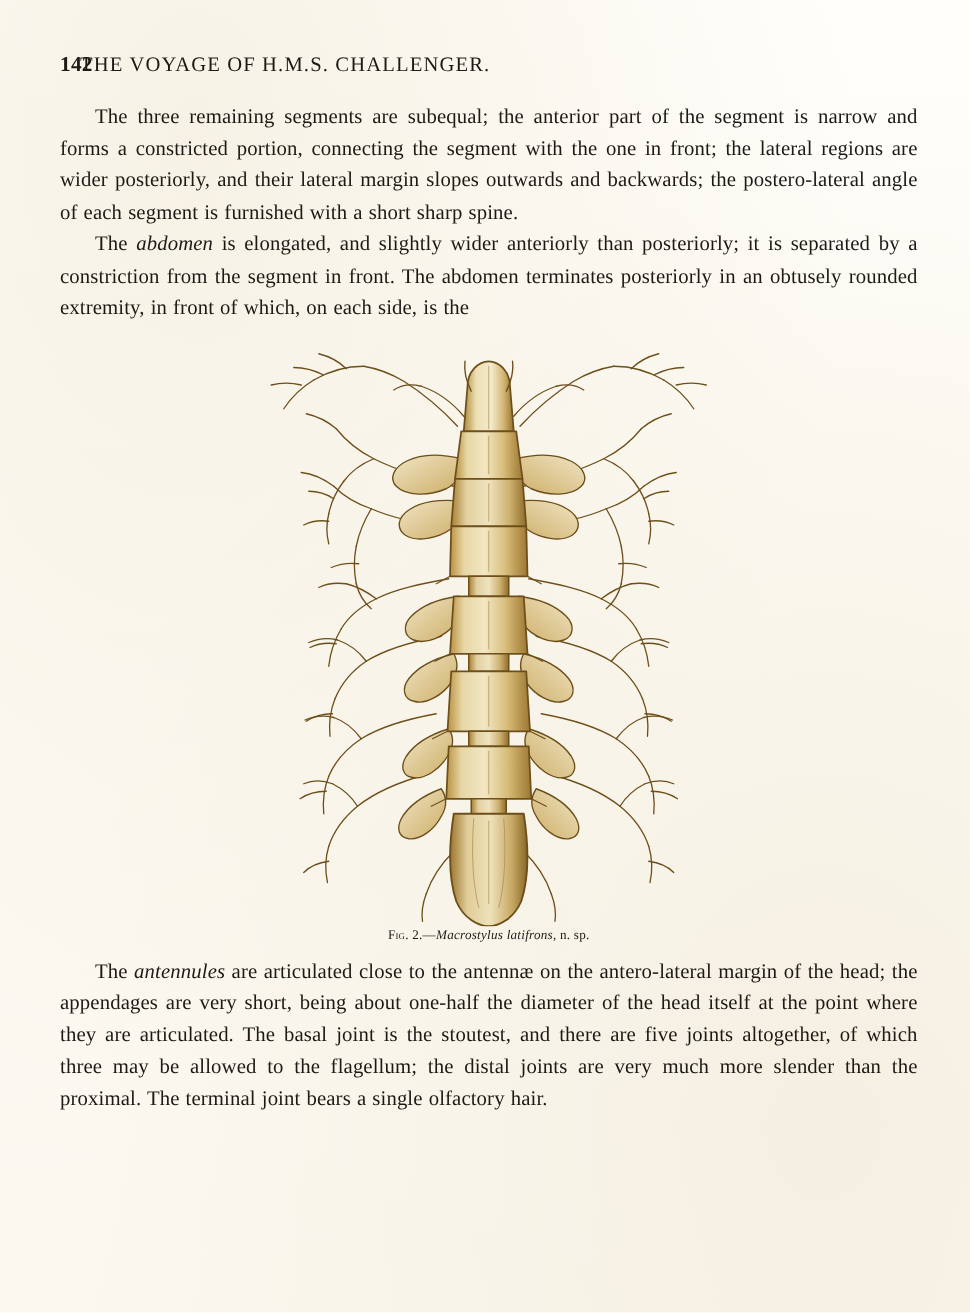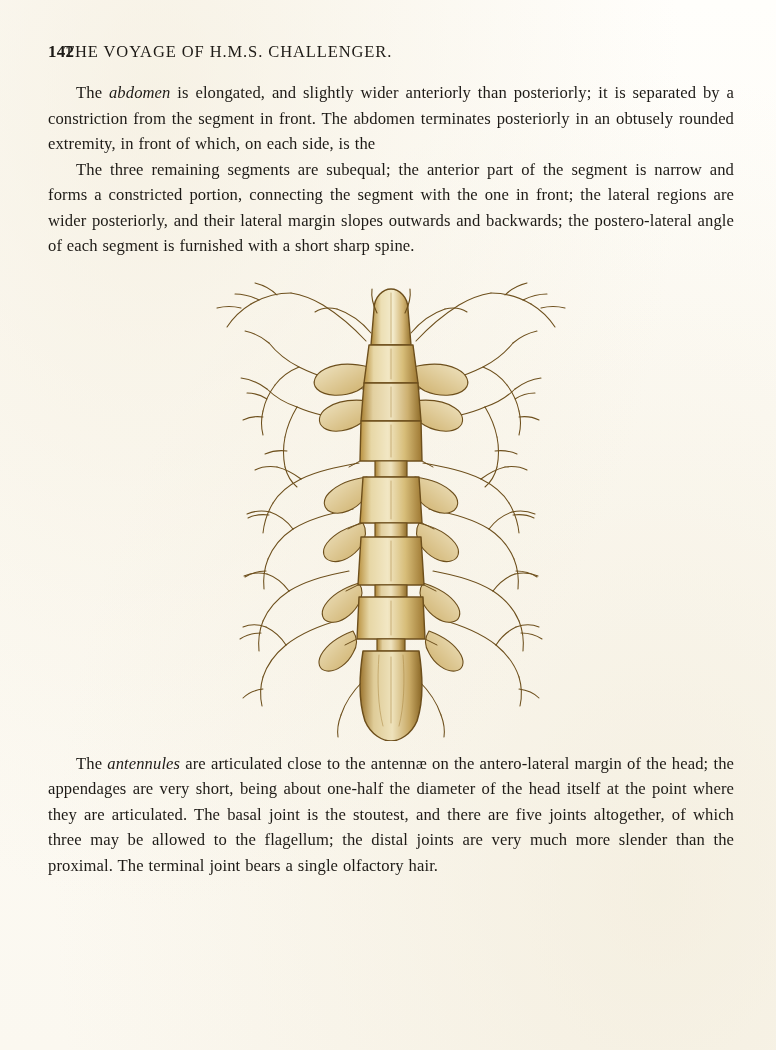--- a/index.html
+++ b/index.html
@@ -109,22 +109,22 @@
 
 <div class="page">
   <div class="content">
 
     <div class="running-head">
       <div class="folio">142</div>
       <div class="head-title">THE VOYAGE OF H.M.S. CHALLENGER.</div>
     </div>
 
     <div class="top-block">
+      <p class="para indent">The three remaining segments are subequal; the anterior part of the segment is narrow and forms a constricted portion, connecting the segment with the one in front; the lateral regions are wider posteriorly, and their lateral margin slopes outwards and backwards; the postero-lateral angle of each segment is furnished with a short sharp spine.</p>
       <p class="para indent"><span>The </span><span class="it">abdomen</span><span> is elongated, and slightly wider anteriorly than posteriorly; it is separated by a constriction from the segment in front.  The abdomen terminates posteriorly in an obtusely rounded extremity, in front of which, on each side, is the</span></p>
-      <p class="para indent">The three remaining segments are subequal; the anterior part of the segment is narrow and forms a constricted portion, connecting the segment with the one in front; the lateral regions are wider posteriorly, and their lateral margin slopes outwards and backwards; the postero-lateral angle of each segment is furnished with a short sharp spine.</p>
     </div>
 
     <div class="figure">
       <svg class="figure-canvas" width="600" height="470" viewBox="0 0 600 470" aria-label="Macrostylus latifrons dorsal view">
         <defs>
           <linearGradient id="segGrad" x1="0" y1="0" x2="1" y2="0">
             <stop offset="0%" stop-color="#b9913f"></stop>
             <stop offset="18%" stop-color="#e7d7a6"></stop>
             <stop offset="45%" stop-color="#f2e7c4"></stop>
             <stop offset="72%" stop-color="#d7bd79"></stop>
@@ -342,20 +342,23 @@
               <path d="M331,190 L342,196"></path>
             <path d="M269,252 L257,258"></path>
               <path d="M331,252 L343,258"></path>
             <path d="M267,314 L255,320"></path>
               <path d="M333,314 L345,320"></path>
             <path d="M266,368 L254,374"></path>
               <path d="M334,368 L346,374"></path>
           </g>
         </g>
       </svg>
+      <div class="figure-caption">
+        <span class="cap-label">Fig. 2.—</span><span class="cap-species">Macrostylus latifrons</span><span>, n. sp.</span>
+      </div>
     </div>
 
     <div class="bottom-block">
       <p class="para indent"><span>The </span><span class="it">antennules</span><span> are articulated close to the antennæ on the antero-lateral margin of the head; the appendages are very short, being about one-half the diameter of the head itself at the point where they are articulated.   The basal joint is the stoutest, and there are five joints altogether, of which three may be allowed to the flagellum; the distal joints are very much more slender than the proximal.   The terminal joint bears a single olfactory hair.</span></p>
     </div>
 
   </div>
 </div>
 
 </body></html>

